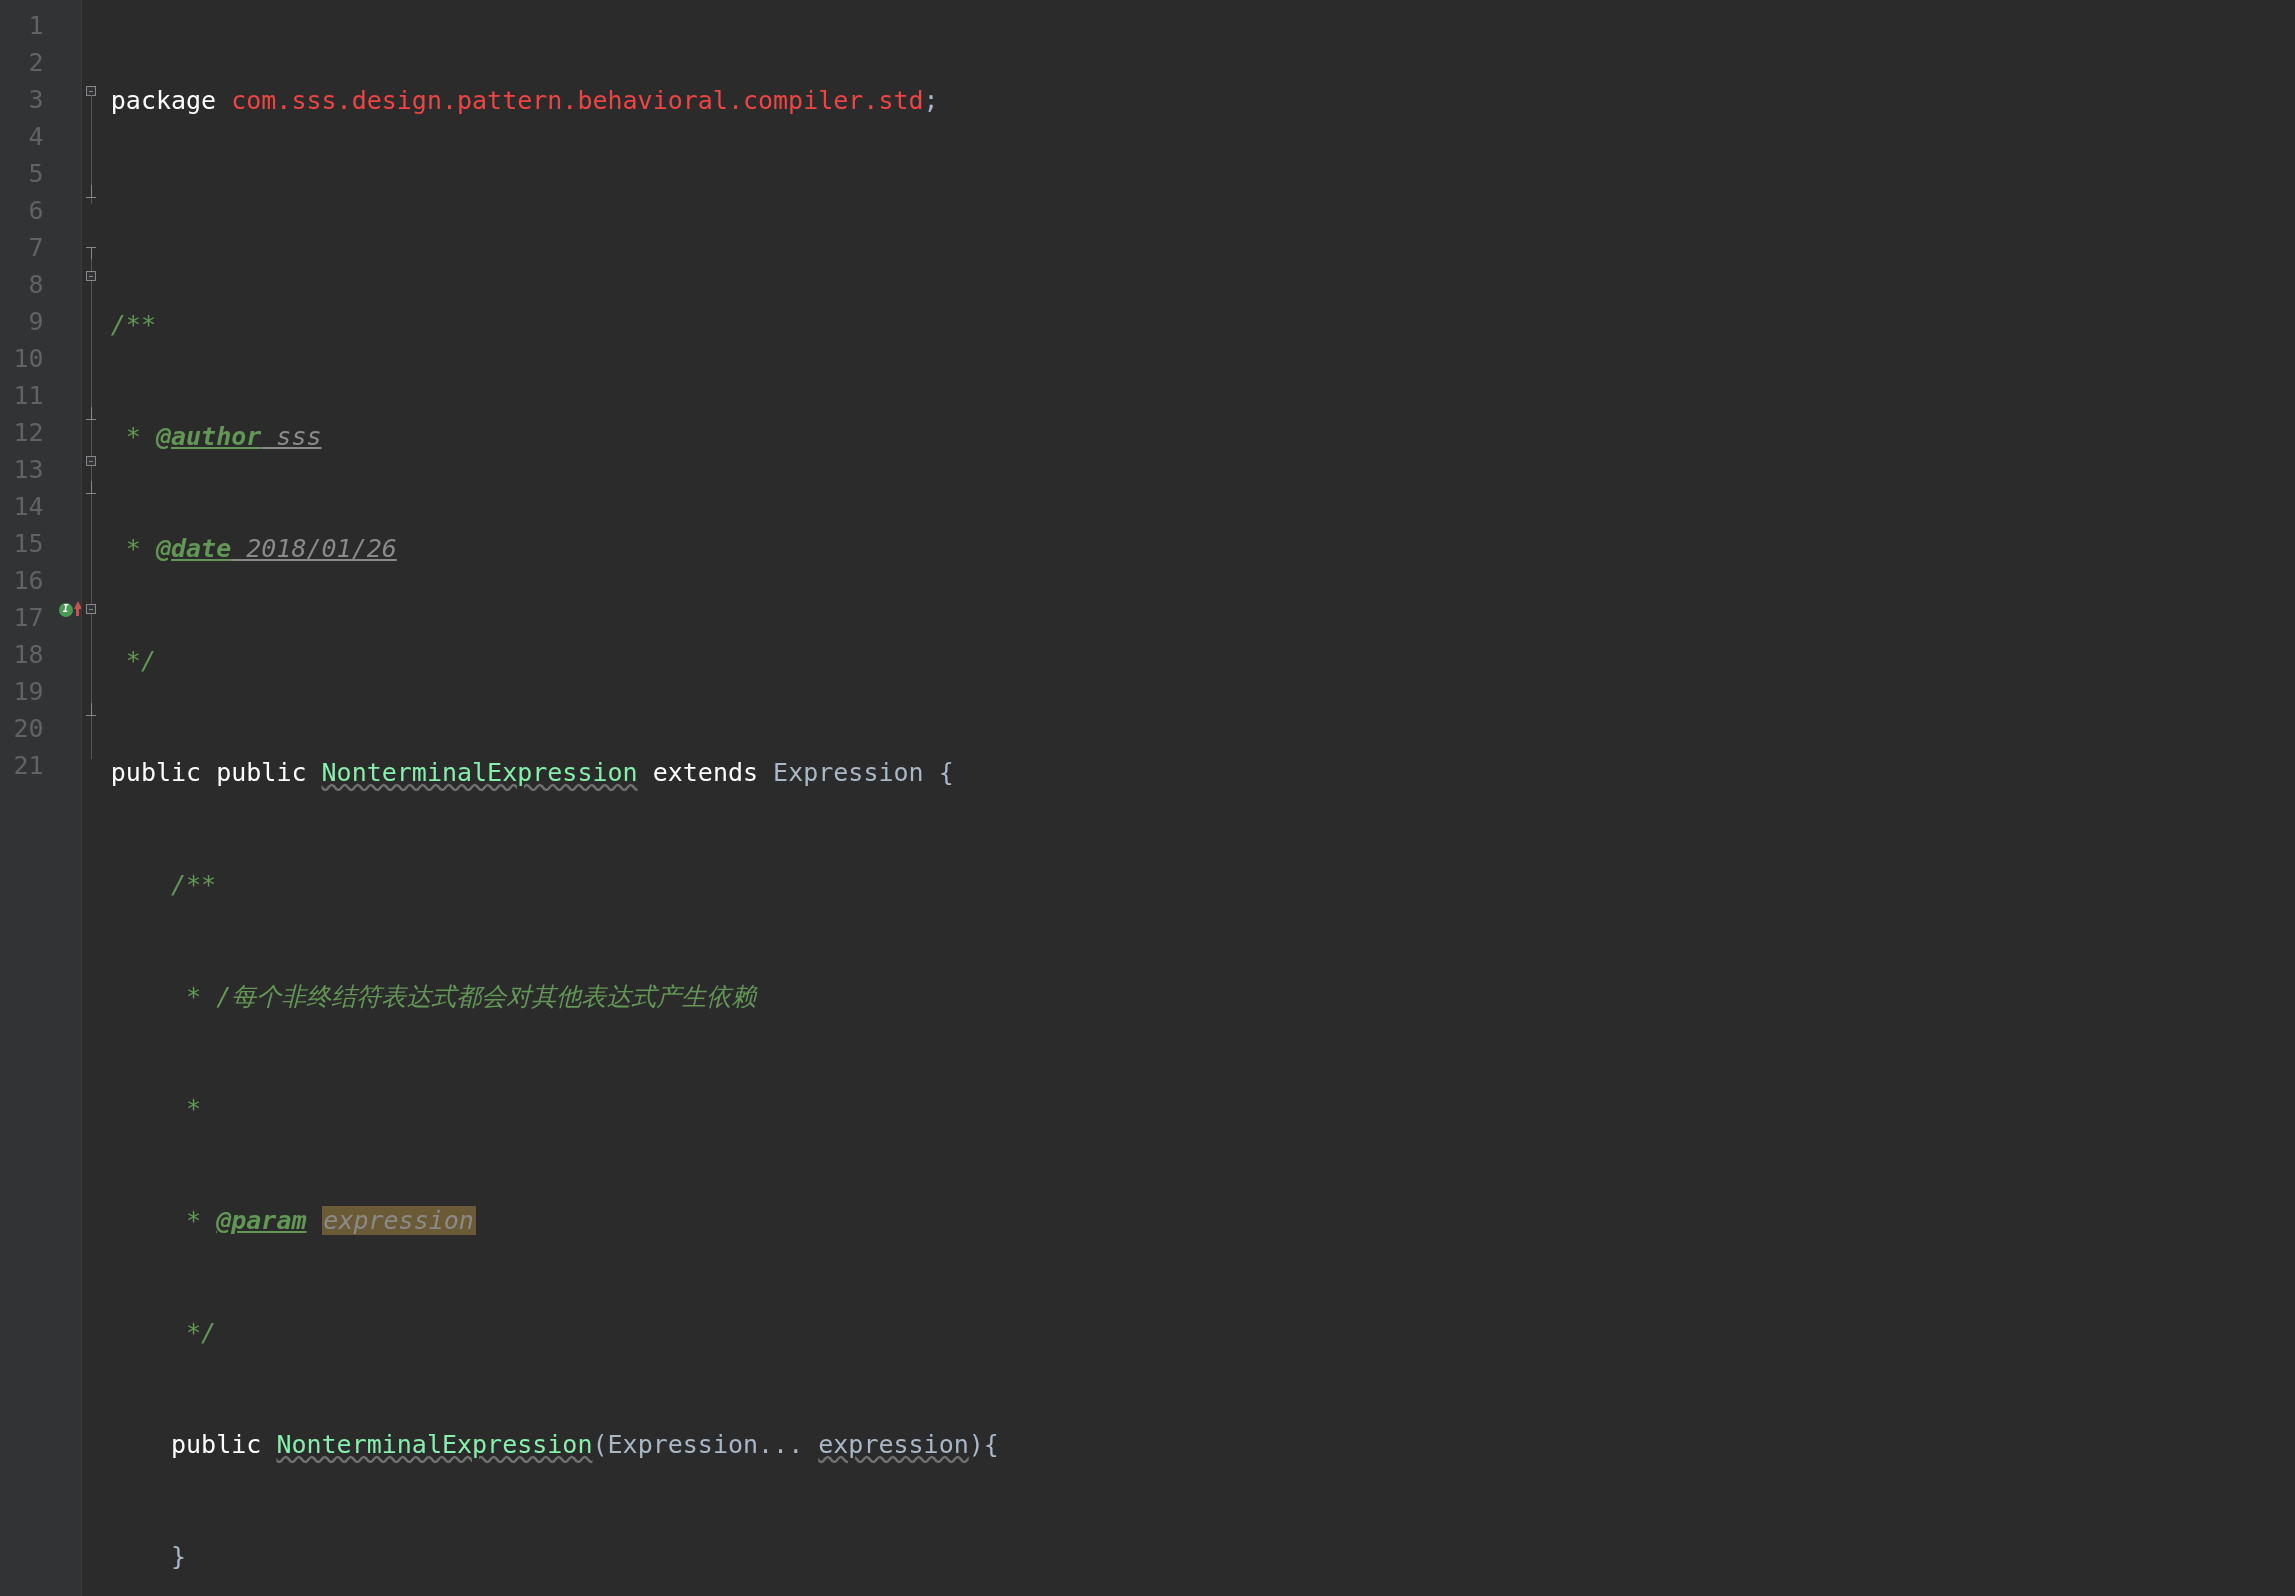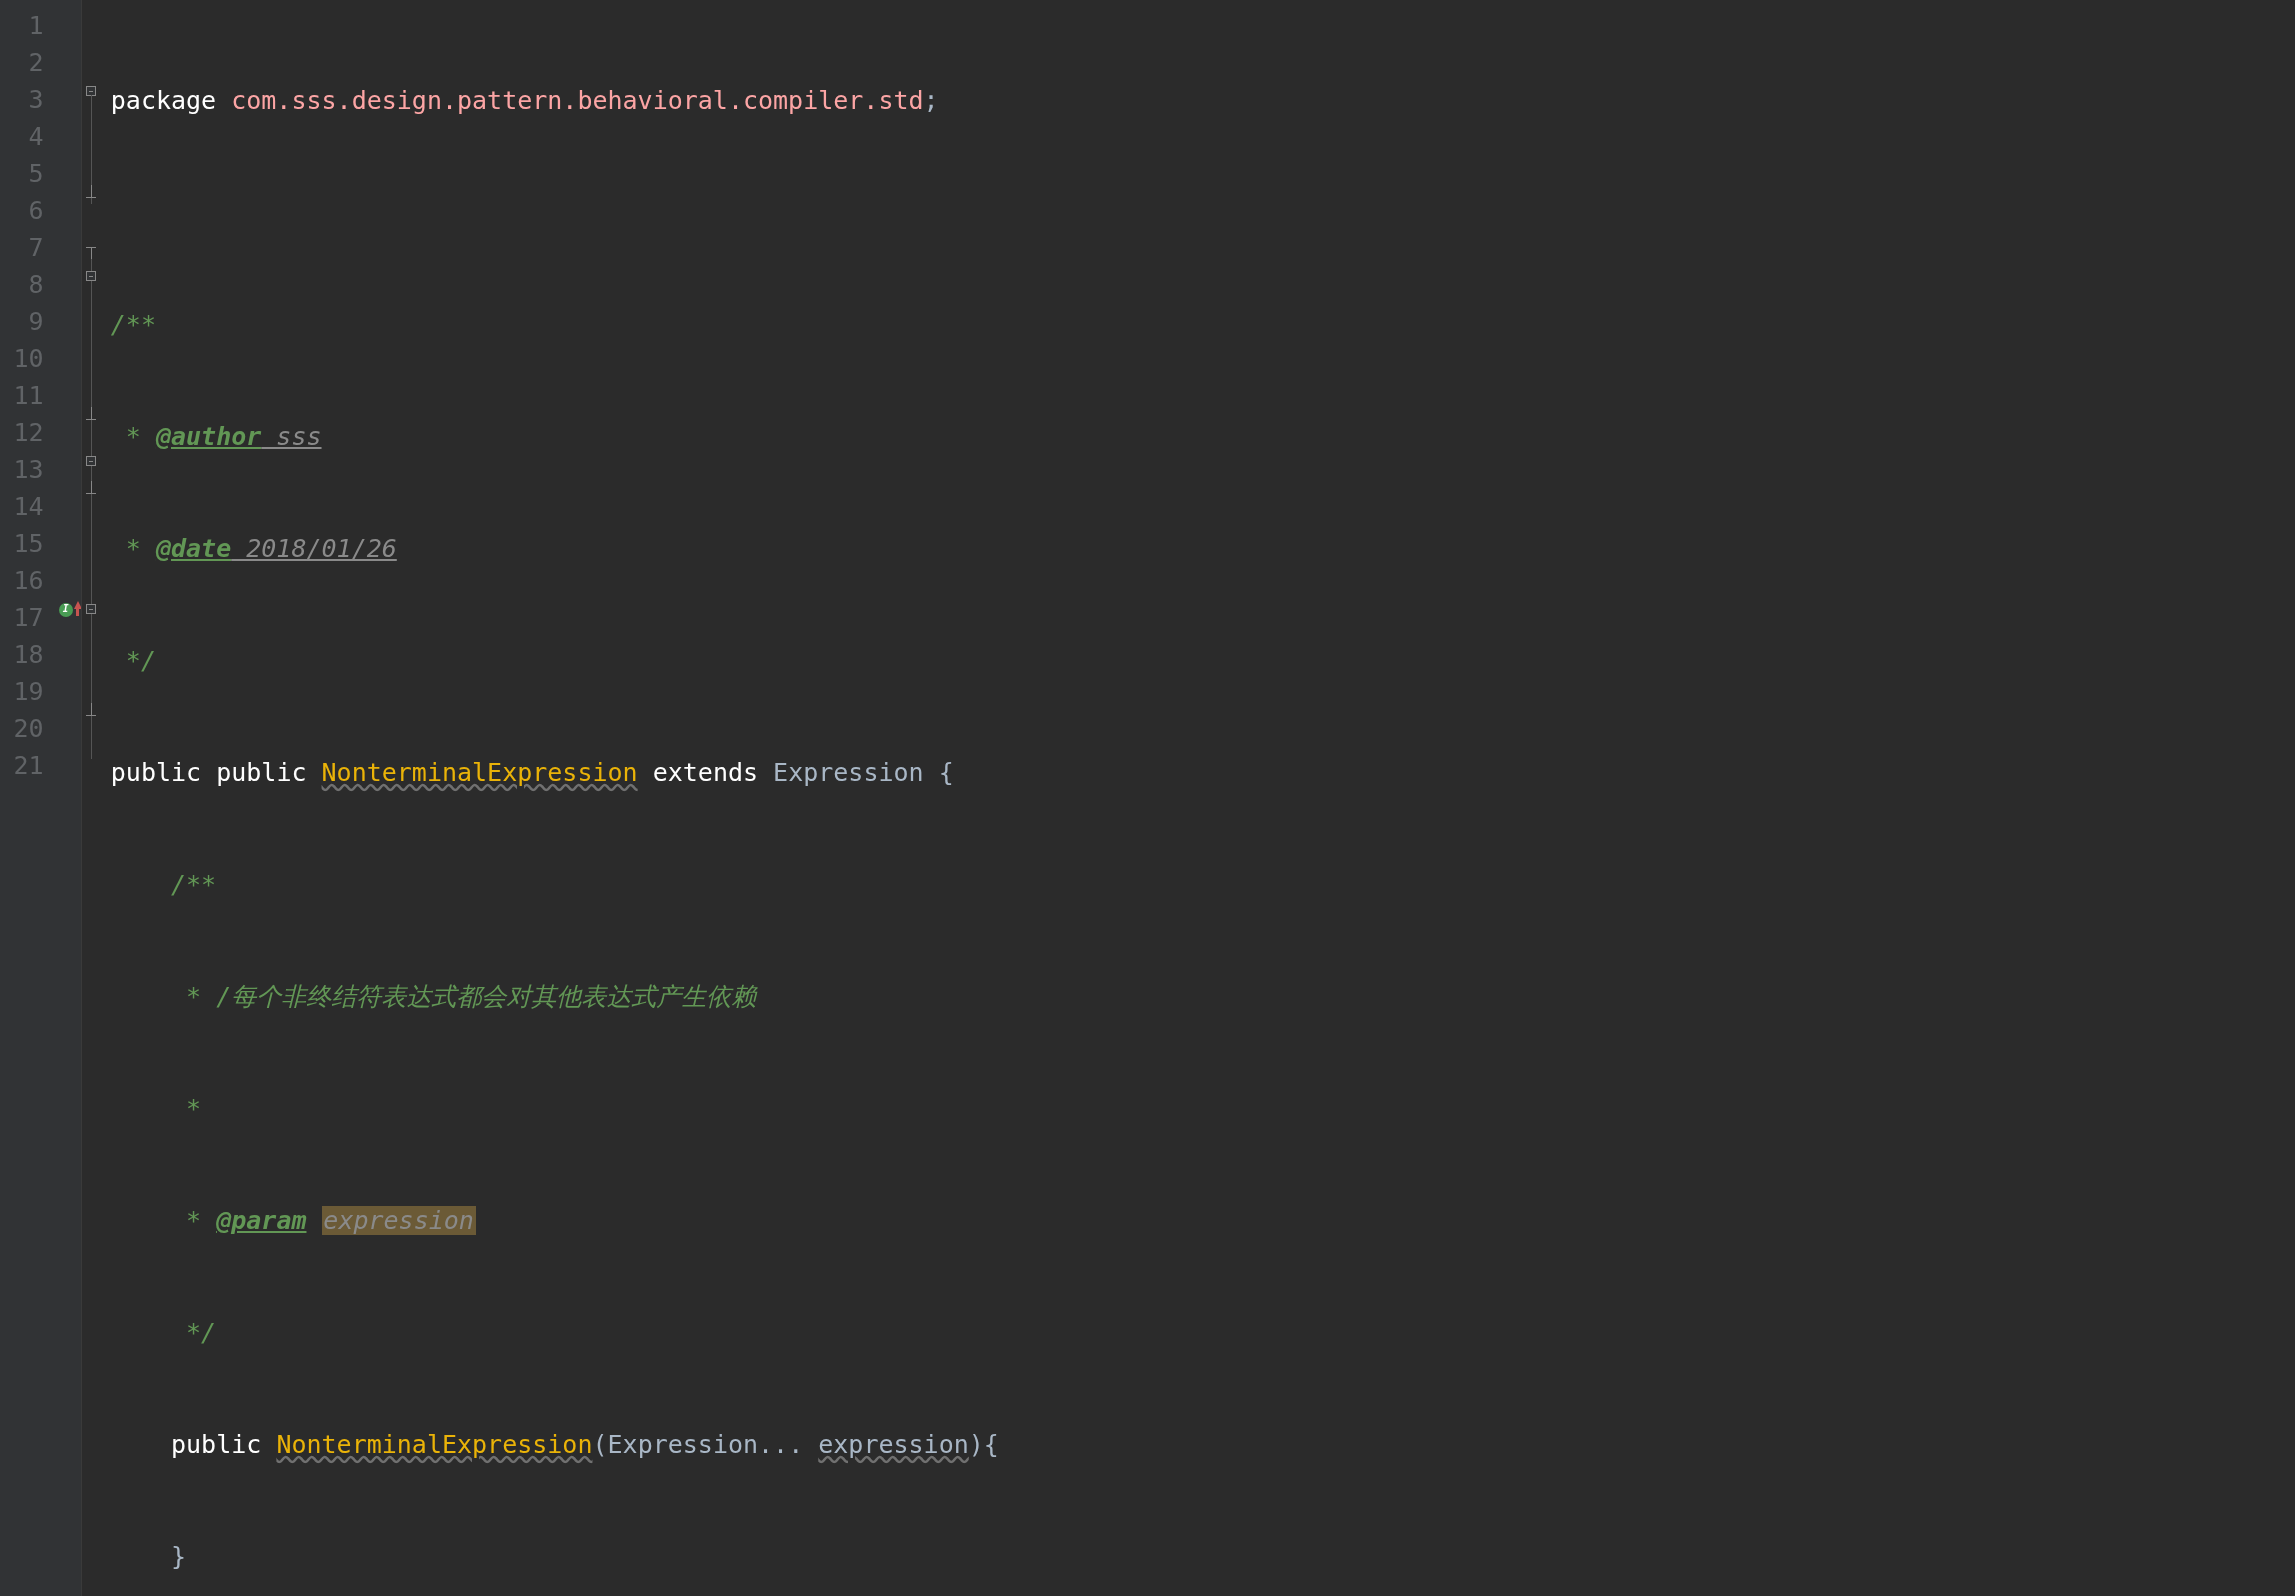--- a/index.html
+++ b/index.html
@@ -124,26 +124,26 @@
 }
 .code {
   padding: 7px 0 7px 8.8px;
   white-space: pre;
 }
 .code-line {
   height: 37px;
   line-height: 37px;
 }
 .kw { color: #ffffff; }
-.pkg { color: #fca5a5; }
+.pkg { color: #ef4444; }
 .comment { color: #629755; font-style: italic; }
 .doc-tag { color: #629755; font-style: italic; font-weight: bold; text-decoration: underline; text-align: center; }
 .doc-text { color: #8a8a8a; font-style: italic; text-decoration: underline; }
 .class-name-wavy {
-  color: #eab308;
+  color: #86efac;
   text-decoration-line: underline;
   text-decoration-style: wavy;
   text-decoration-color: #707070;
 }
 .param-wavy {
   color: #a9b7c6;
   text-decoration-line: underline;
   text-decoration-style: wavy;
   text-decoration-color: #707070;
 }

